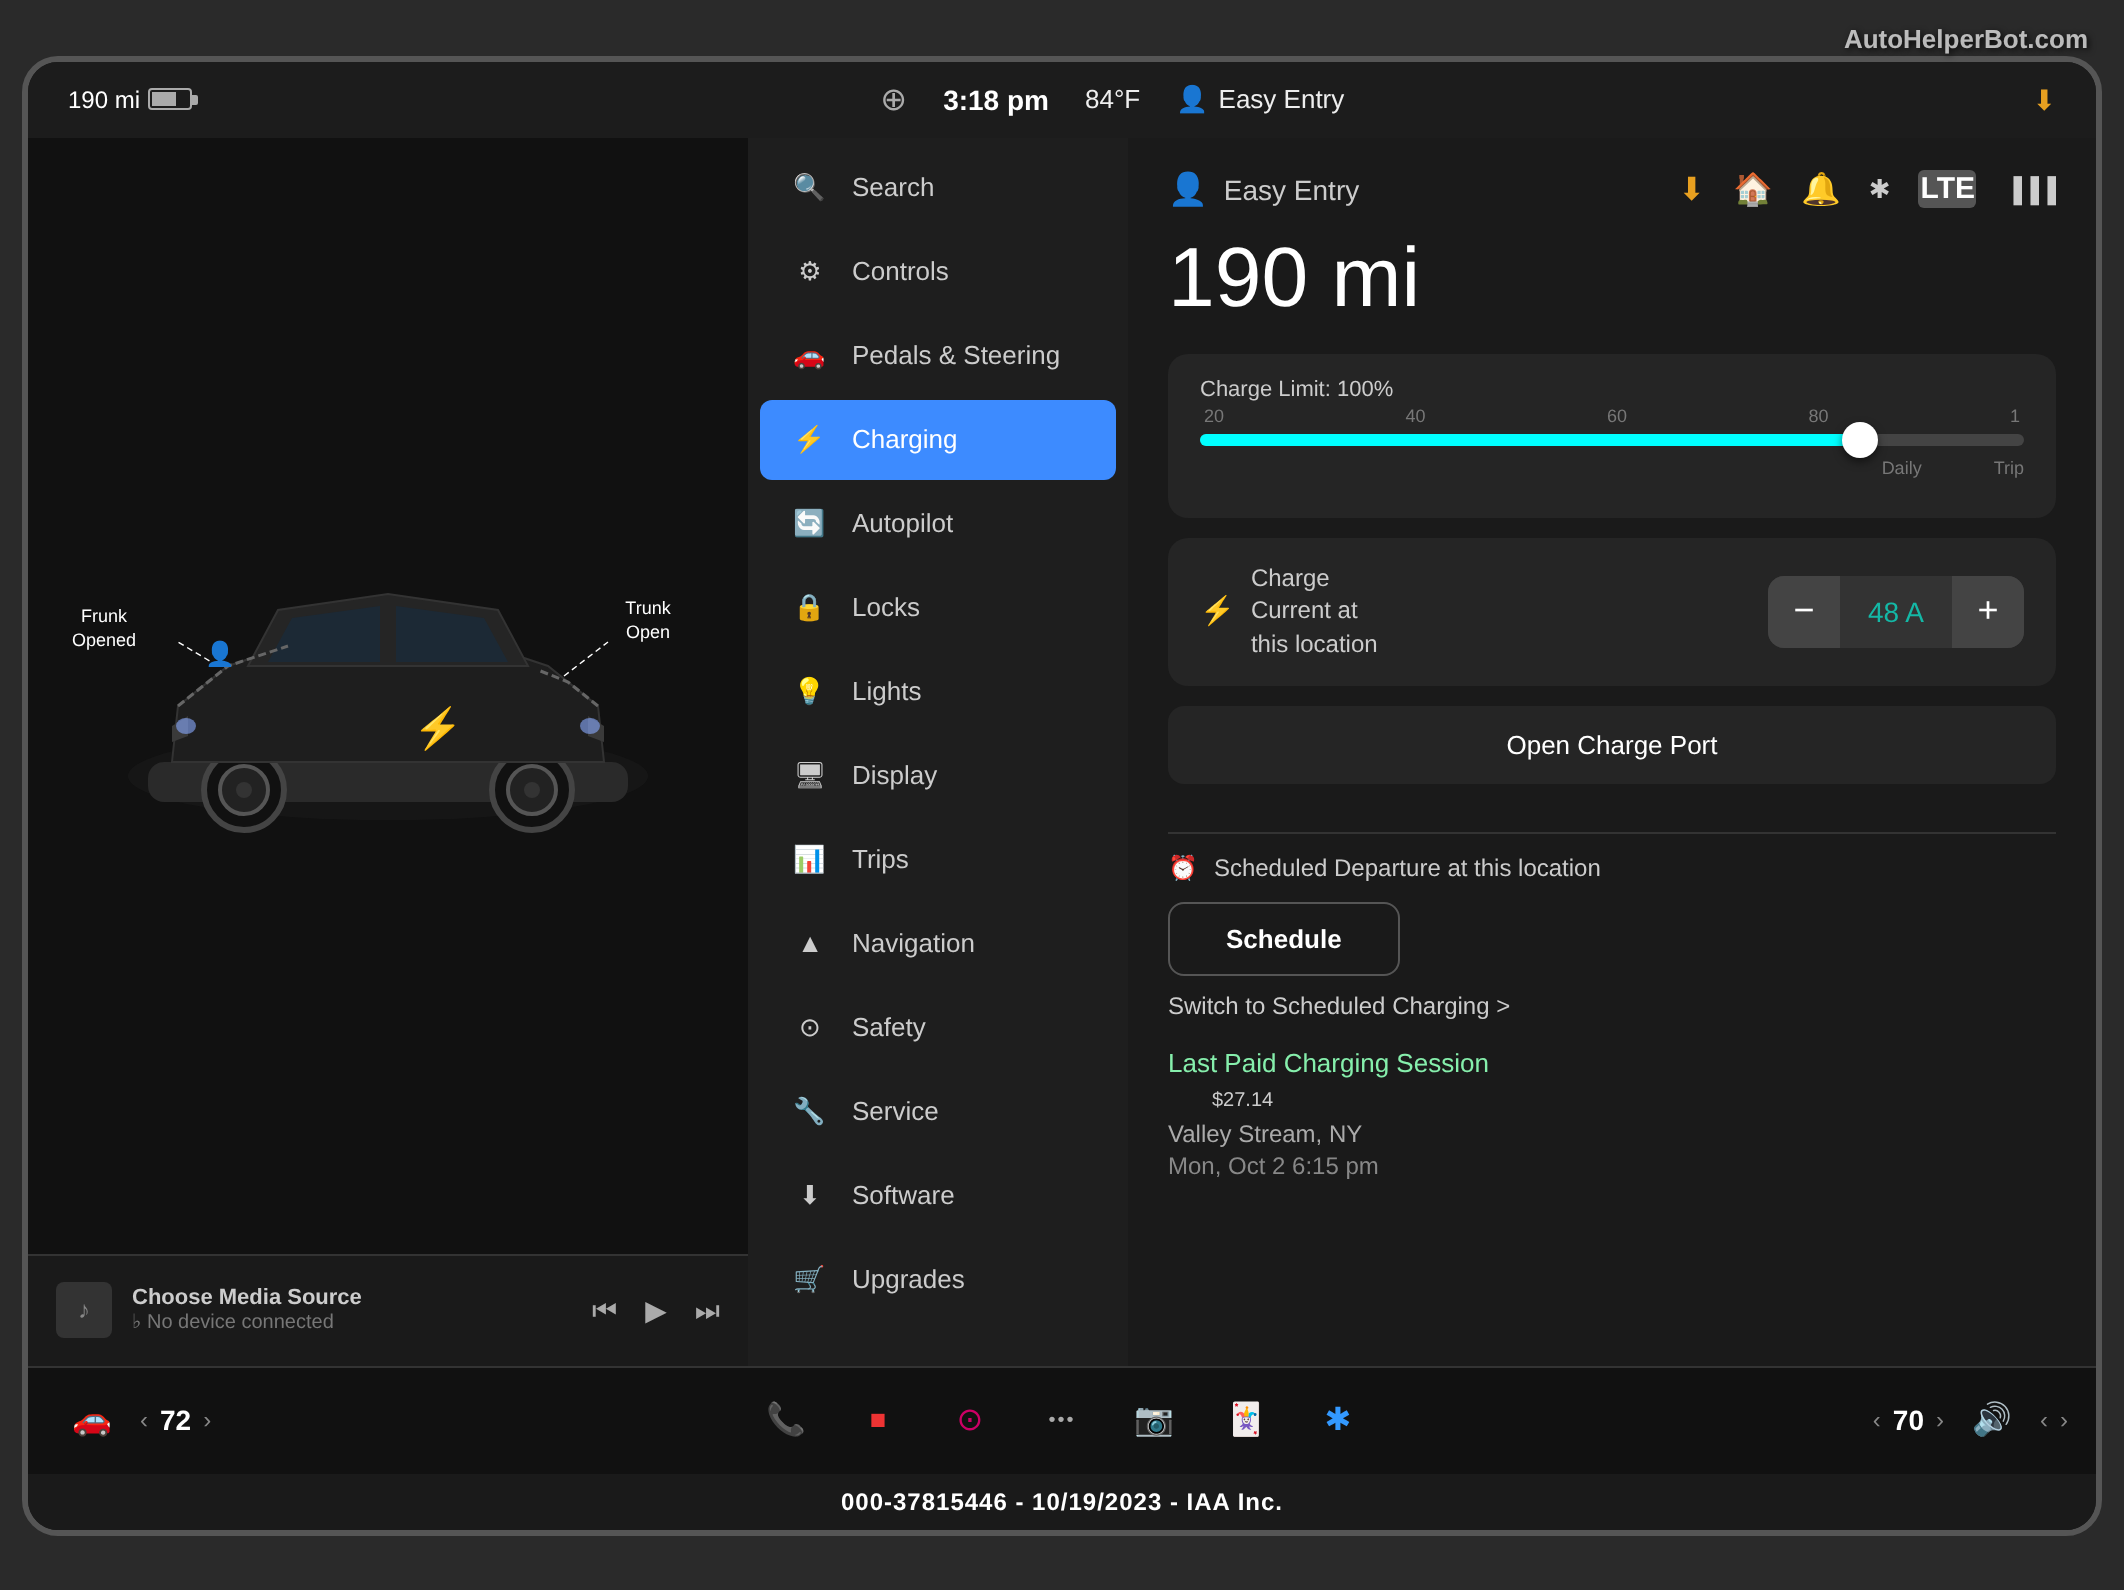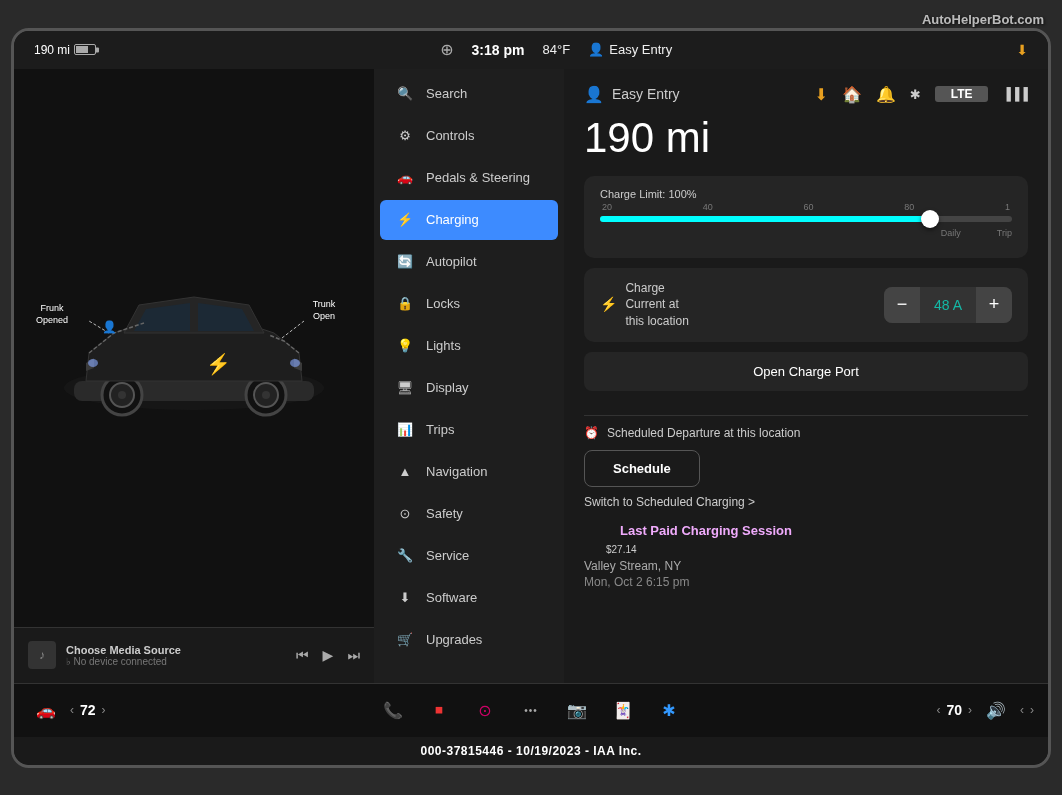--- a/index.html
+++ b/index.html
@@ -236,22 +236,22 @@
     .header-icons {
       display: flex;
       align-items: center;
       gap: 14px;
       color: #ccc;
       font-size: 16px;
     }
     .lte-badge {
       background: #555;
       color: #fff;
-      font-size: 12px;
-      padding: 1px 16px;
+      font-size: 15px;
+      padding: 1px 1px;
       border-radius: 3px;
       font-weight: bold;
     }
 
     .range-display {
       font-size: 42px;
       font-weight: 300;
       color: #fff;
       margin-bottom: 14px;
     }
@@ -414,24 +414,23 @@
     .switch-charging-link {
       font-size: 12px;
       color: #ccc;
       cursor: pointer;
       margin-bottom: 14px;
       display: block;
     }
 
     .last-session-title {
       font-size: 13px;
-      font-weight: 700;
-      color: #f0abfc;
+      font-weight: 400;
+      color: #86efac;
       margin-bottom: 6px;
-      margin-left: 36px;
     }
     .session-amount {
       font-size: 10px;
       color: #ccc;
       margin-bottom: 4px;
       margin-left: 22px;
     }
     .session-location {
       font-size: 12px;
       color: #aaa;

